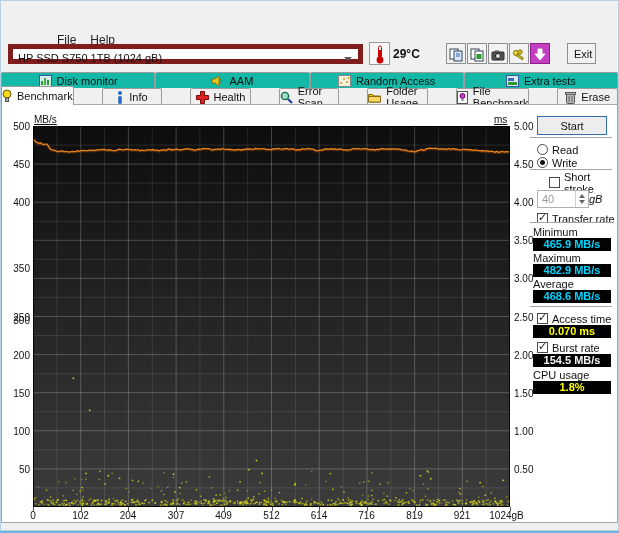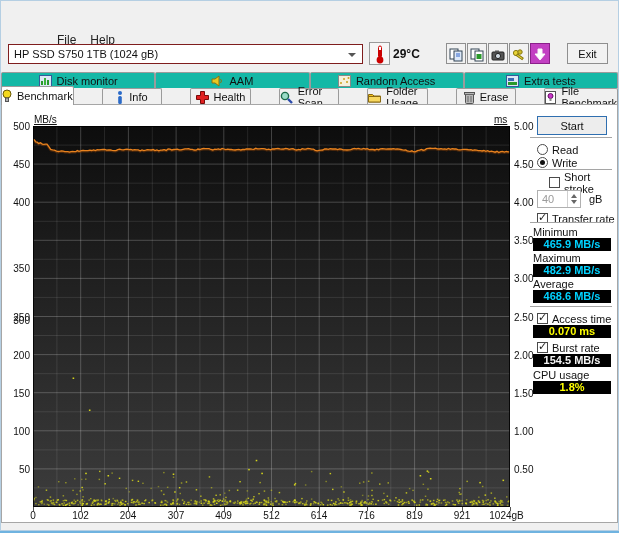--- a/index.html
+++ b/index.html
@@ -11,31 +11,31 @@
   .title-text{position:absolute;left:30px;top:8px;font-size:12px;color:#222;}
   .app-icon{position:absolute;left:9px;top:7px;width:16px;height:16px;}
   .win-btn{position:absolute;top:0;width:38px;height:30px;text-align:center;line-height:30px;
     font-size:13px;color:#555;}
   
   .menubar{position:absolute;left:10px;top:30px;width:527px;height:17px;background:#f0f0f0;margin-left:40px;}
   .menu-item{display:inline-block;padding:1px 7px;font-size:12px;color:#222;}
   .menu-item u{text-decoration:underline;}
   
   .combo{position:absolute;left:8px;top:44px;width:355px;height:20px;background:#fff;
-    border:1px solid #7f1d1d;font-size:11px;color:#111;line-height:18px;padding-left:5px;}
+    border:5px solid #7f1d1d;font-size:11px;color:#111;line-height:18px;padding-left:5px;}
   .combo-arrow{position:absolute;right:6px;top:8px;width:0;height:0;
     border-left:4px solid transparent;border-right:4px solid transparent;border-top:4px solid #555;}
   .temp-box{position:absolute;left:369px;top:42px;width:21px;height:23px;background:#f6f6f6;
     border:1px solid #9a9a9a;text-align:center;}
   .temp-text{position:absolute;left:393px;top:47px;font-size:12px;font-weight:bold;color:#111;}
   .tool-btn{position:absolute;top:43px;width:20px;height:21px;background:#f2f2f2;
     border:1px solid #8f8f8f;padding:0;}
   .tool-btn svg{display:block;margin:2px auto 0;}
   .tool-btn.accent{background:#c23fc2;border-color:#8a1f8a;}
-  .exit-btn{position:absolute;left:567px;top:43px;width:41px;height:21px;background:#f2f2f2;
+  .exit-btn{position:absolute;left:567px;top:43px;width:29px;height:21px;background:#f2f2f2;
     border:1px solid #8f8f8f;font-size:11px;color:#111;}
   
   .tabs1{position:absolute;left:1px;top:72px;width:617px;height:16px;display:flex;}
   .tab1{flex:1;border:1px solid #9b9b9b;border-bottom:none;border-radius:2px 2px 0 0;
     background:#14b8a6;font-size:11px;color:#111;display:flex;align-items:center;justify-content:center;gap:5px;height:16px;}
   .tabs2{position:absolute;left:1px;top:88px;width:617px;height:17px;display:flex;gap:28px;}
   .tab2{flex:1;border:1px solid #9b9b9b;border-bottom:none;border-radius:2px 2px 0 0;
     background:#f0f0f0;font-size:11px;color:#111;display:flex;align-items:center;justify-content:center;gap:5px;height:17px;}
   .tab2.active{background:#ffffff;height:19px;margin-top:-2px;position:relative;z-index:3;}
   .pane{position:absolute;left:1px;top:104px;width:617px;height:419px;background:#ffffff;
@@ -51,21 +51,21 @@
   
   .rp{position:absolute;left:529px;top:110px;width:86px;z-index:2;font-size:11px;color:#111;}
   .start-btn{position:absolute;left:8px;top:6px;width:70px;height:19px;background:#ededed;
     border:1px solid #2f6fb0;font-size:11px;color:#111;}
   .sep{position:absolute;left:1px;width:82px;height:2px;border-top:1px solid #a5a5a5;border-bottom:1px solid #fff;}
   .ctl-row{position:absolute;left:8px;display:flex;align-items:center;gap:4px;height:13px;}
   .radio{width:11px;height:11px;border:1px solid #4a4a4a;border-radius:50%;background:#fff;position:relative;flex:none;}
   .radio.sel::after{content:"";position:absolute;left:2px;top:2px;width:5px;height:5px;border-radius:50%;background:#111;}
   .cb{width:11px;height:11px;border:1px solid #4a4a4a;background:#fff;position:relative;flex:none;}
   .cb.checked::after{content:"✓";position:absolute;left:0px;top:-3px;font-size:11px;color:#1a1a1a;font-weight:bold;}
-  .spin{position:absolute;left:8px;width:44px;height:18px;border:1px solid #b0b0b0;background:#fff;}
+  .spin{position:absolute;left:8px;width:52px;height:18px;border:1px solid #b0b0b0;background:#fff;}
   .spin .val{position:absolute;left:4px;top:2px;font-size:11px;color:#9a9a9a;}
   .spin .btns{position:absolute;right:0;top:0;width:13px;height:16px;border-left:1px solid #d0d0d0;}
   .spin .up,.spin .dn{position:absolute;left:3px;width:0;height:0;border-left:3px solid transparent;border-right:3px solid transparent;}
   .spin .up{top:3px;border-bottom:4px solid #666;}
   .spin .dn{bottom:3px;border-top:4px solid #666;}
   .unit{position:absolute;font-size:11px;color:#111;}
   .plabel{position:absolute;left:4px;font-size:11px;color:#111;}
   .vbox{position:absolute;left:4px;width:78px;height:13px;background:#000;text-align:center;
     font-size:11px;font-weight:bold;line-height:13px;}
   .cyan{color:#00d2ff;} .yellow{color:#ffff00;} .white{color:#f5f5f5;}
@@ -203,37 +203,37 @@
           <svg width="13" height="11" viewBox="0 0 13 11">
             <path d="M0.5 2.5 h4 l1.5 1.5 h6.5 v6 h-12 z" fill="#f0c020" stroke="#8a6a10"></path>
             <path d="M0.5 4.5 h12 v5.5 h-12 z" fill="#f8d860" stroke="#8a6a10"></path>
           </svg>
         </span>
         <span>Folder Usage</span>
       </div>
       <div class="tab2">
         <span class="tab-icon">
           <svg width="11" height="13" viewBox="0 0 11 13">
+            <rect x="0.5" y="0.5" width="10" height="12" fill="#fff" stroke="#555"></rect>
+            <circle cx="5.5" cy="5" r="2.5" fill="#c838c8" stroke="#6a106a"></circle>
+            <rect x="4.5" y="7.5" width="2" height="2.5" fill="#888"></rect>
+          </svg>
+        </span>
+        <span>File Benchmark</span>
+      </div>
+      <div class="tab2">
+        <span class="tab-icon">
+          <svg width="11" height="13" viewBox="0 0 11 13">
             <rect x="1.5" y="3" width="8" height="9.5" rx="1" fill="#b8b8b8" stroke="#555"></rect>
             <rect x="0.5" y="1.5" width="10" height="1.8" fill="#d0d0d0" stroke="#555"></rect>
             <line x1="4" y1="5" x2="4" y2="11" stroke="#666"></line>
             <line x1="7" y1="5" x2="7" y2="11" stroke="#666"></line>
           </svg>
         </span>
         <span>Erase</span>
-      </div>
-      <div class="tab2">
-        <span class="tab-icon">
-          <svg width="11" height="13" viewBox="0 0 11 13">
-            <rect x="0.5" y="0.5" width="10" height="12" fill="#fff" stroke="#555"></rect>
-            <circle cx="5.5" cy="5" r="2.5" fill="#c838c8" stroke="#6a106a"></circle>
-            <rect x="4.5" y="7.5" width="2" height="2.5" fill="#888"></rect>
-          </svg>
-        </span>
-        <span>File Benchmark</span>
       </div>
     </div>
   <div class="pane"></div>
 
   <div id="chartlayer">
       <div class="axis-label" style="left:34px;top:114px;">MB/s</div>
       <div class="axis-label" style="left:494px;top:114px;">ms</div>
       <div class="tickL" style="left:4px;top:121px;">500</div>
       <div class="tickL" style="left:4px;top:159.09999999999997px;">450</div>
       <div class="tickL" style="left:4px;top:197.2px;">400</div>
@@ -990,21 +990,21 @@
       <span class="cb"></span>
       <span>Short stroke</span>
     </div>
     <div class="spin" style="top:80px;">
       <span class="val">40</span>
       <span class="btns">
           <span class="up"></span>
           <span class="dn"></span>
         </span>
     </div>
-    <span class="unit" style="left:60px;top:83px;">gB</span>
+    <span class="unit" style="left:60px;top:83px;font-style:italic;">gB</span>
     <div class="ctl-row" style="top:102px;">
       <span class="cb checked"></span>
       <span>Transfer rate</span>
     </div>
     <div class="sep" style="top:112px;"></div>
     <div class="plabel" style="top:116px;">Minimum</div>
     <div class="vbox cyan" style="top:128px;">465.9 MB/s</div>
     <div class="plabel" style="top:142px;">Maximum</div>
     <div class="vbox cyan" style="top:154px;">482.9 MB/s</div>
     <div class="plabel" style="top:168px;">Average</div>

